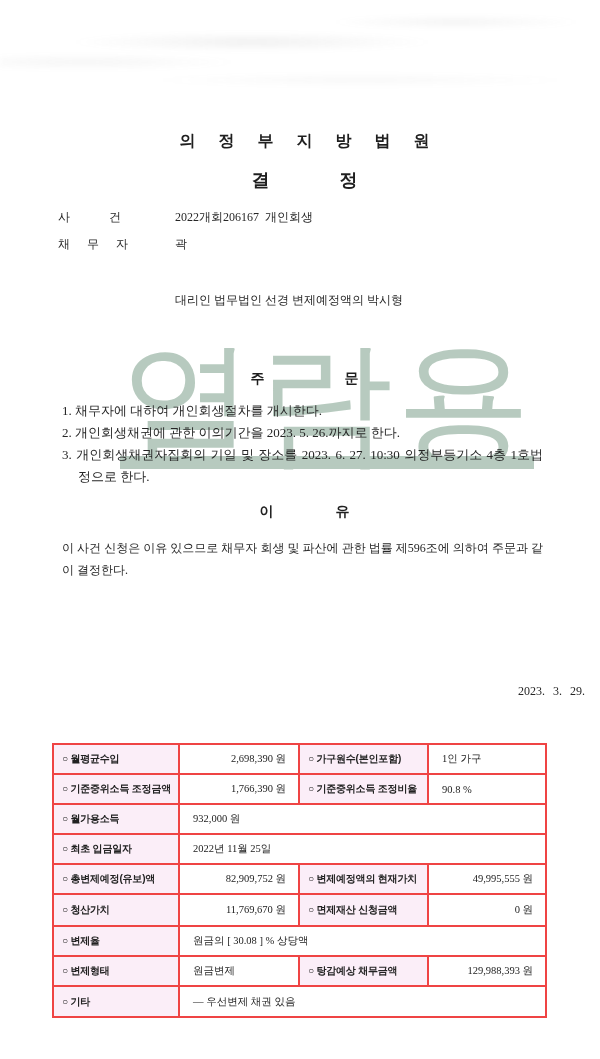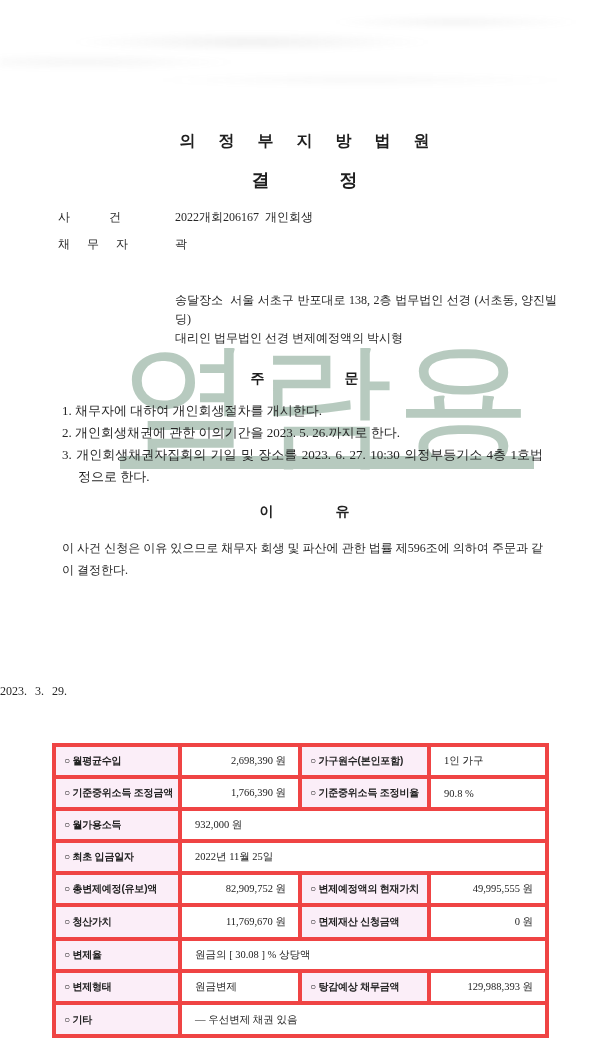--- a/index.html
+++ b/index.html
@@ -70,32 +70,32 @@
   .reason-header{top:503px;letter-spacing:62px;padding-left:62px;}
 
   .order-list{position:absolute;top:400px;left:62px;width:481px;line-height:22px;font-size:13px;}
   .order-list .item{margin:0;text-align:justify;word-break:break-all;padding-left:16px;text-indent:-16px;}
 
   .reason-body{position:absolute;top:537px;left:62px;width:481px;margin:0;
     line-height:22px;font-size:12px;text-align:justify;word-break:break-all;}
 
   .decision-date{
     position:absolute;top:684px;left:0;right:24px;
-    text-align:left;font-size:12px;word-spacing:5px;
+    text-align:right;font-size:12px;word-spacing:5px;
   }
 
   .summary-table{
     position:absolute;top:743px;left:52px;
     width:493px;
     border-collapse:collapse;
     border:2px solid #2e2e2e;
     table-layout:fixed;
   }
   .summary-table td{
-    border:4px solid #ef4444;
+    border:2px solid #ef4444;
     height:26px;
     vertical-align:middle;
     overflow:hidden;
   }
   .summary-table tr:nth-child(6) td{height:28px;}
   .summary-table tr:nth-child(9) td{height:27px;}
   .summary-table tr:nth-child(10) td{height:62px;}
   .summary-table .hd{
     background:var(--hl,#fbeef8);
     font-family:"Liberation Sans","DejaVu Sans",sans-serif;
@@ -124,21 +124,20 @@
     <div class="case-block">
       <div class="info-row">
         <span class="lbl ls-case">사건</span>
         <span class="val">2022개회206167  개인회생</span>
       </div>
       <div class="info-row">
         <span class="lbl ls-debtor">채무자</span>
         <span class="val">곽</span>
       </div>
       <div class="service-block">
-        <p>송달장소  서울 서초구 반포대로 138, 2층 법무법인 선경 (서초동, 양진빌딩)</p>
         <p>대리인 법무법인 선경 변제예정액의 박시형</p>
       </div>
     </div>
 
     <h3 class="section-header order-header">주문</h3>
     <div class="order-list">
       <p class="item">1. 채무자에 대하여 개인회생절차를 개시한다.</p>
       <p class="item">2. 개인회생채권에 관한 이의기간을 2023. 5. 26.까지로 한다.</p>
       <p class="item">3. 개인회생채권자집회의 기일 및 장소를 2023. 6. 27. 10:30 의정부등기소 4층 1호법정으로 한다.</p>
     </div>

